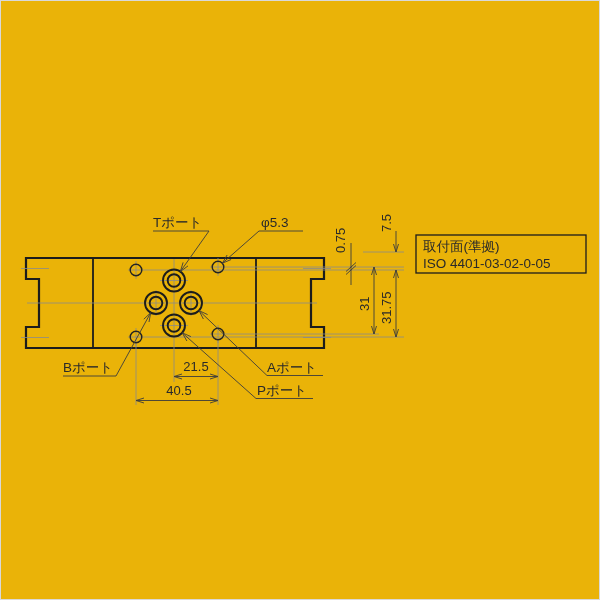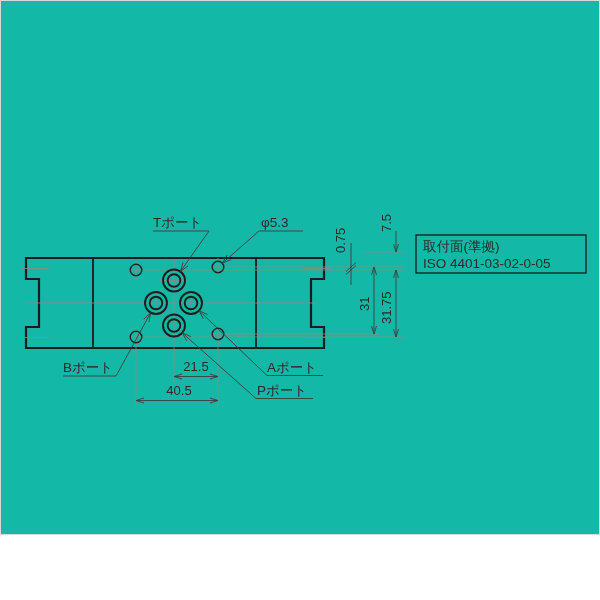--- a/index.html
+++ b/index.html
@@ -1,17 +1,17 @@
 <!DOCTYPE html>
 <html><head>
 <meta charset="utf-8">
 <style>
   html,body{margin:0;padding:0;background:#fff;}
   .page{
-    width:600px;height:535px;position:relative;background:#14b8a6;
+    width:600px;height:600px;position:relative;background:#eab308;
     box-sizing:border-box;border:1px solid #d9d9d9;
     font-family:"Liberation Sans","DejaVu Sans",sans-serif;
   }
   svg{position:absolute;left:0;top:0;}
   text{fill:#2a2a2a;}
   .lbl{font-size:13.5px;}
   .dim{font-size:13px;}
   .note-text{font-size:13.5px;}
   .outline{stroke:#1c1c1c;stroke-width:2.2;fill:none;}
   .divider{stroke:#1c1c1c;stroke-width:1.8;fill:none;}

